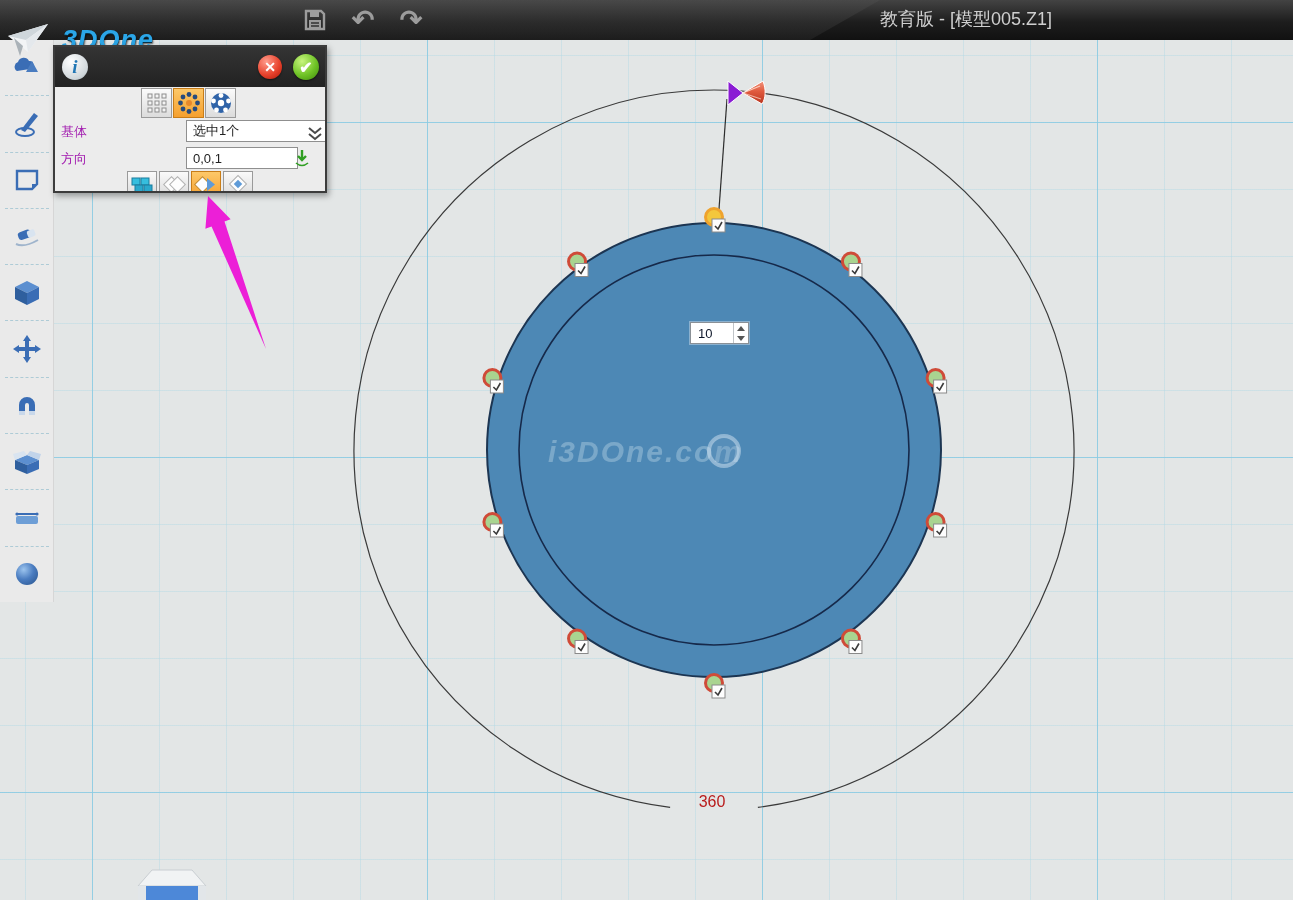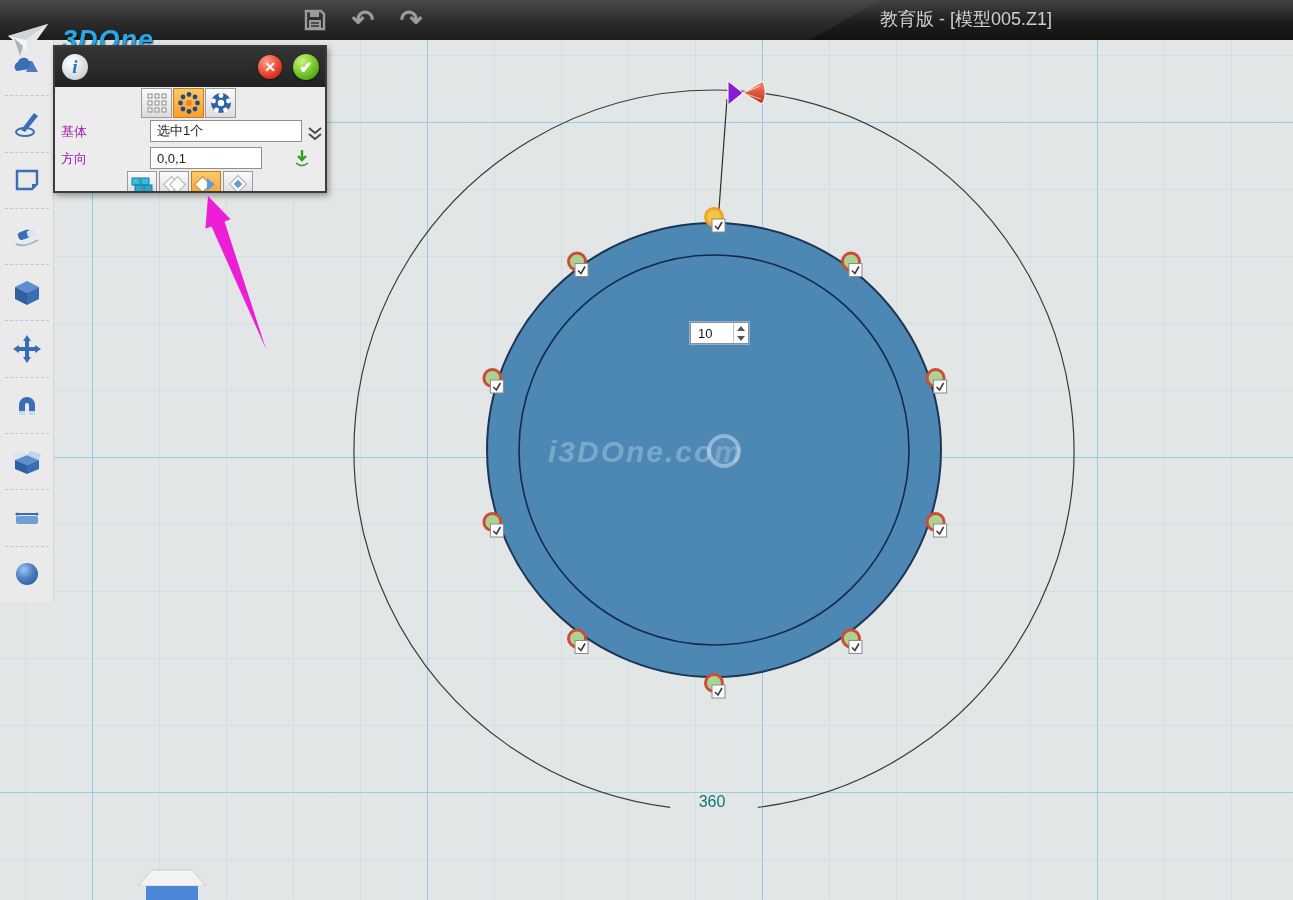--- a/index.html
+++ b/index.html
@@ -75,21 +75,21 @@
     color:#fff; font-size:16px; font-weight:bold; display:flex; align-items:center; justify-content:center; cursor:pointer;
     box-shadow:0 1px 2px rgba(0,0,0,.5); }
 
   .ptn-row{ position:absolute; left:86px; top:41px; display:flex; gap:1px; }
   .ptn-btn{ width:31px; height:30px; border:1px solid #9a9a9a; background:linear-gradient(#fbfbfb,#dcdcdc);
     display:flex; align-items:center; justify-content:center; cursor:pointer; }
   .ptn-btn.selected{ background:linear-gradient(#fdc869,#f5a02f); border-color:#c87d18; }
 
   .fld-label{ position:absolute; left:6px; font-size:13px; color:#a21caf; }
   .fld-input{ position:absolute; background:#fff; border:1px solid #8f8f8f; font-size:13px; color:#222;
-    display:flex; align-items:center; padding-left:6px; cursor:text; }
+    display:flex; align-items:center; padding-left:6px; cursor:text;margin-left:36px; }
   .chev-dbl{ position:absolute; left:251px; top:79px; width:18px; height:16px; cursor:pointer; }
   .dir-pick{ position:absolute; left:238px; top:102px; width:18px; height:18px; cursor:pointer; }
 
   .opt-row{ position:absolute; left:72px; top:124px; display:flex; gap:2px; }
   .opt-btn{ width:30px; height:28px; border:1px solid #9a9a9a; background:linear-gradient(#fafafa,#d8d8d8);
     display:flex; align-items:center; justify-content:center; cursor:pointer; }
   .opt-btn.selected{ background:linear-gradient(#fdc869,#f5a02f); border-color:#c87d18; }
 
   
   .spinner{
@@ -99,21 +99,21 @@
   .spin-val{ flex:1; font-size:13px; color:#0f172a; display:flex; align-items:center; padding-left:7px; }
   .spin-btns{ width:15px; border-left:1px solid #c0c4c8; display:flex; flex-direction:column; }
   .spin-up,.spin-dn{ flex:1; display:flex; align-items:center; justify-content:center; cursor:pointer; }
   .tri-up{ width:0; height:0; border-left:4px solid transparent; border-right:4px solid transparent; border-bottom:5px solid #555; }
   .tri-dn{ width:0; height:0; border-left:4px solid transparent; border-right:4px solid transparent; border-top:5px solid #555; }
 
   
   .scene-svg{ position:absolute; left:0; top:0; width:1293px; height:900px; z-index:10; }
   .anno-svg{ position:absolute; left:0; top:0; width:1293px; height:900px; z-index:70; pointer-events:none; }
   .angle-label{ position:absolute; left:686px; top:793px; width:52px; text-align:center;
-    font-size:16px; color:#0f766e; z-index:12; background:transparent; }
+    font-size:16px; color:#b91c1c; z-index:12; background:transparent; }
 </style>
 </head>
 <body>
 
 <div class="stage">
 
   <div class="canvas"></div>
 
   <svg class="scene-svg">
     <defs>

